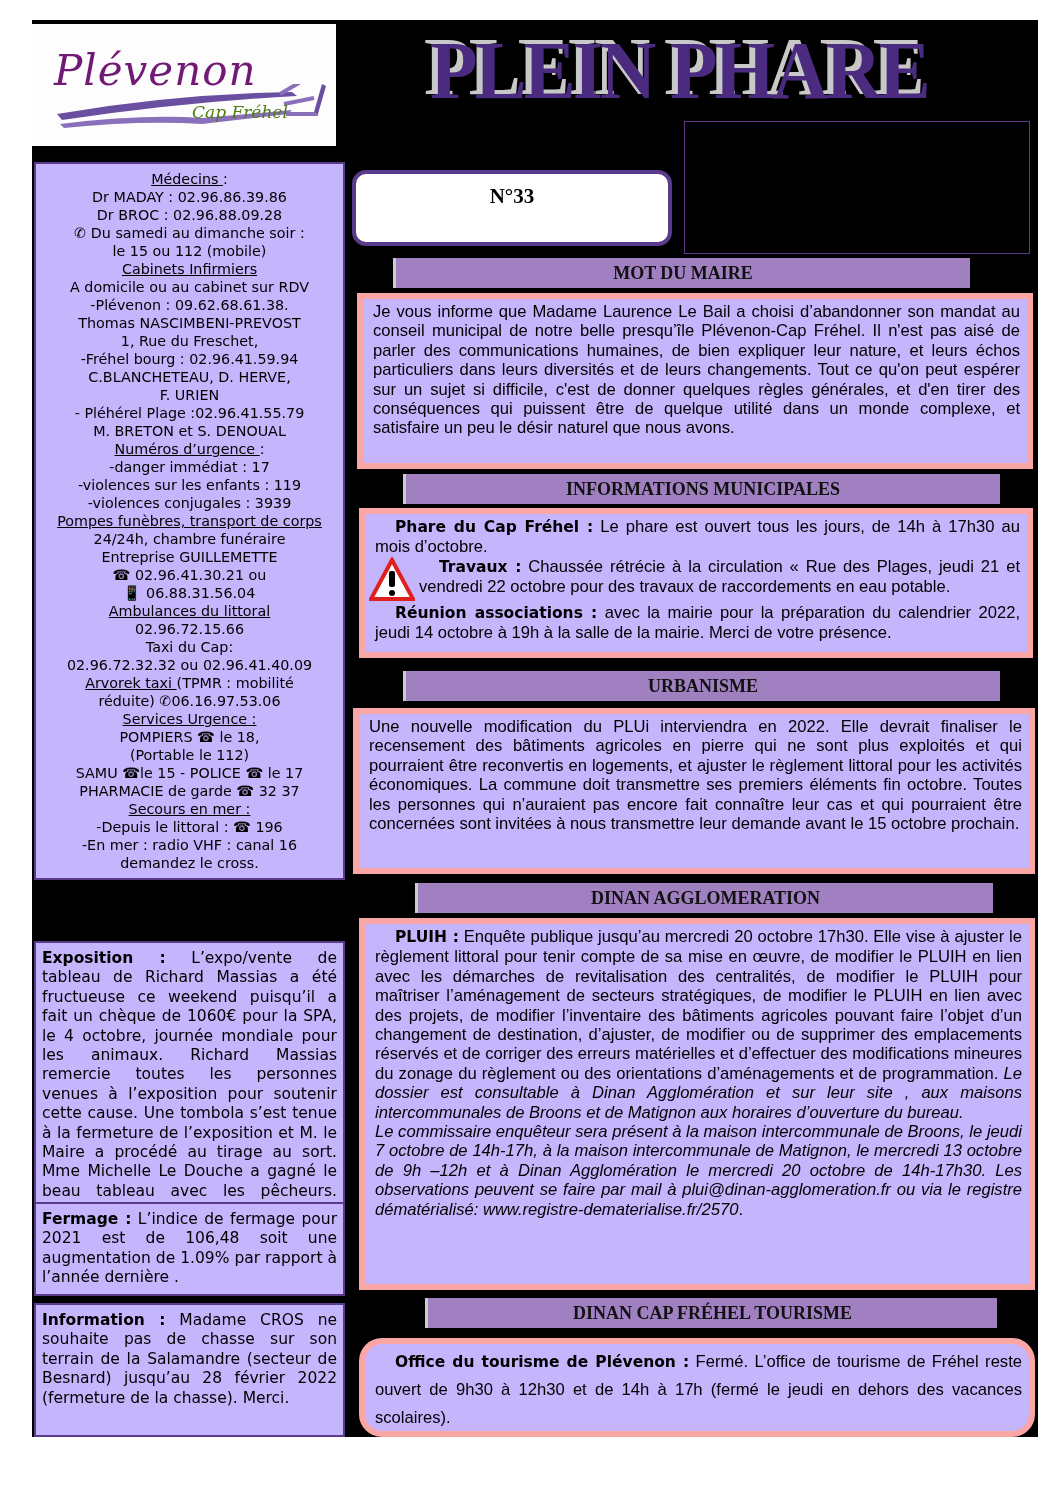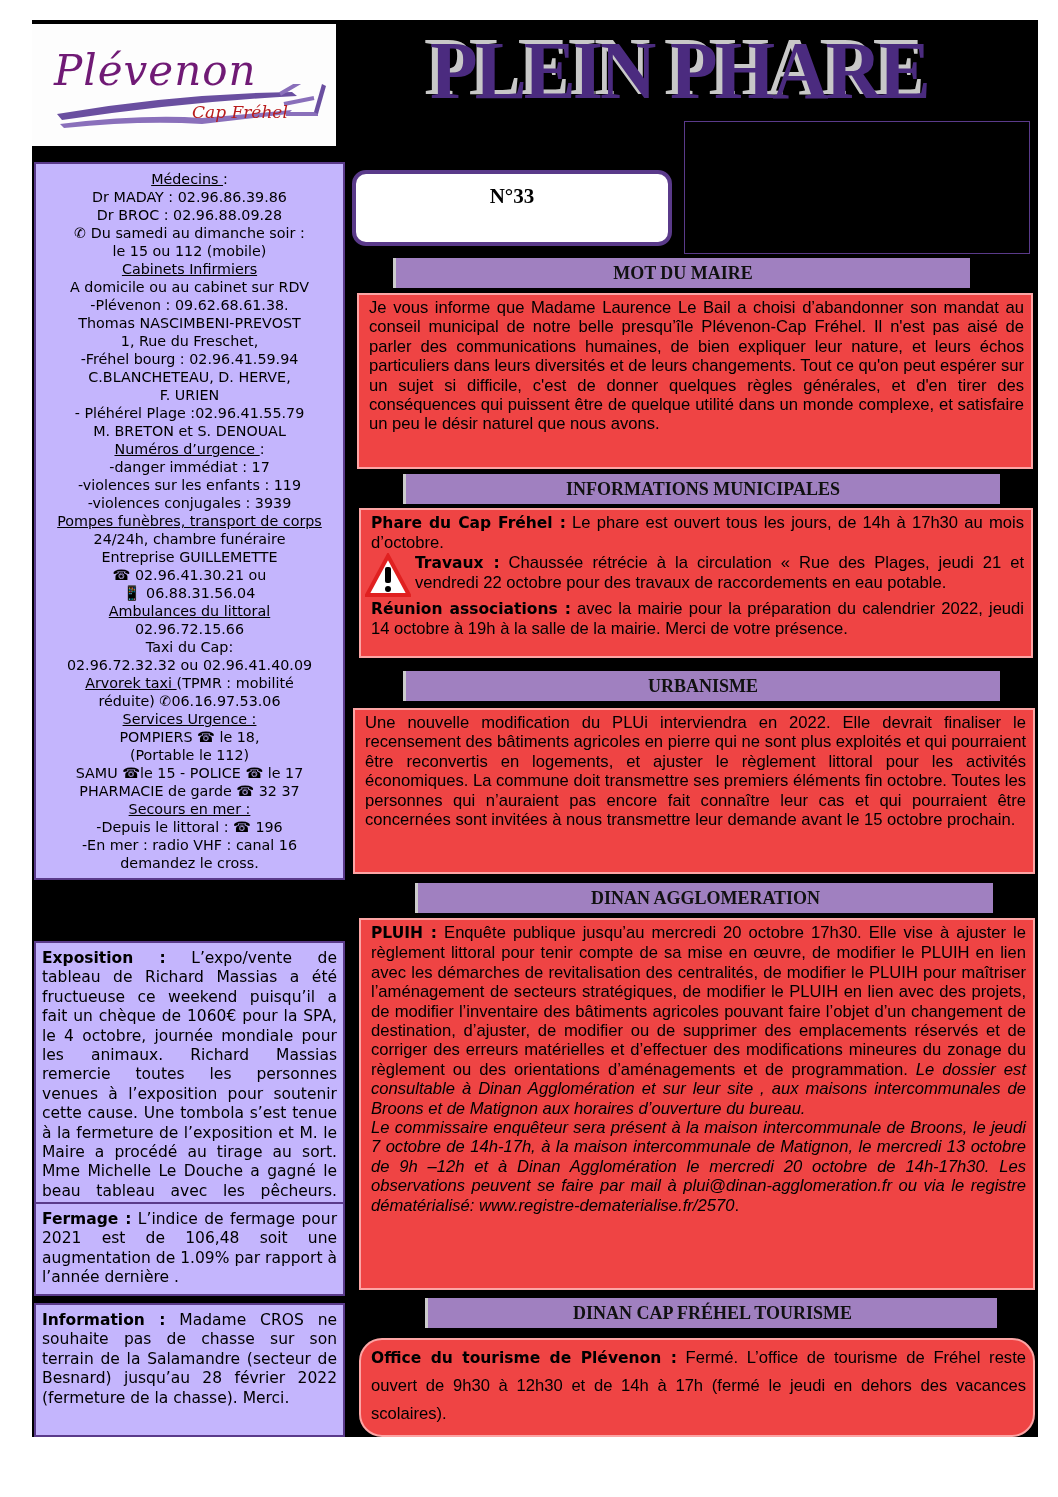--- a/index.html
+++ b/index.html
@@ -10,21 +10,21 @@
   .page-bg { position: absolute; left: 32px; top: 20px; width: 1006px; height: 1417px; background: #000; }
   .logo-box {
     position: absolute; left: 32px; top: 24px; width: 304px; height: 122px; background: #fdfdfd;
   }
   .logo-main {
     position: absolute; left: 22px; top: 22px; font-family: "DejaVu Serif", serif; font-style: italic;
     font-size: 42px; color: #701a75; letter-spacing: 1px;
   }
   .logo-sub {
     position: absolute; left: 160px; top: 78px; font-family: "DejaVu Serif", serif; font-style: italic;
-    font-size: 17px; color: #b91c1c;
+    font-size: 17px; color: #4d7c0f;
   }
   .logo-swoosh { position: absolute; left: 20px; top: 60px; }
   .masthead {
     position: absolute; left: 430px; top: 26px; width: 470px; height: 90px;
     font-family: "Liberation Serif", serif; font-weight: bold; font-size: 78px; line-height: 90px;
     color: #4b2b7f; letter-spacing: -3px; transform: scaleY(1.05);
     text-shadow: -6px -4px 0 #c8c8c8;
     text-align: center; white-space: nowrap;
   }
   .issue-box {
@@ -40,26 +40,26 @@
   .contacts .line { display: block; white-space: nowrap; }
   .u { text-decoration: underline; }
   .left-text { width: 311px; font-size: 15.5px; line-height: 19.4px; padding: 6px 6px 0 6px; text-align: justify; }
   .left-text b { font-weight: bold; }
 
   .sec-header {
     position: absolute; height: 30px; background: #a080c0; border-left: 3px solid #ccc; box-sizing: border-box;
     font-family: "Liberation Serif", serif; font-weight: bold; font-size: 18px; line-height: 30px; text-align: center; color: #111;
   }
   .sec-body {
-    position: absolute; background: #ef4444; border: 2px solid #fca5a5; box-sizing: border-box;
+    position: absolute; background: #c4b5fd; border: 6px solid #fca5a5; box-sizing: border-box;
     font-family: "Liberation Sans", sans-serif; font-size: 16.6px; line-height: 19.4px; padding: 3px 7px 0 10px;
     text-align: justify; transform-origin: left top;
   }
   .sec-body p { margin: 0; }
-  .sec-body b { font-weight: bold; font-family: "DejaVu Sans", sans-serif; font-size: 15.5px; }
+  .sec-body b { font-weight: bold; font-family: "DejaVu Sans", sans-serif; font-size: 15.5px; margin-left: 20px; }
   .warn { float: left; width: 46px; height: 46px; margin: 0 4px 0 -6px; }
   .it { font-style: italic; }
 </style>
 </head>
 <body>
 
 <div class="page-bg"></div>
 
 <div class="logo-box">
   <svg class="logo-swoosh" width="280" height="60">

